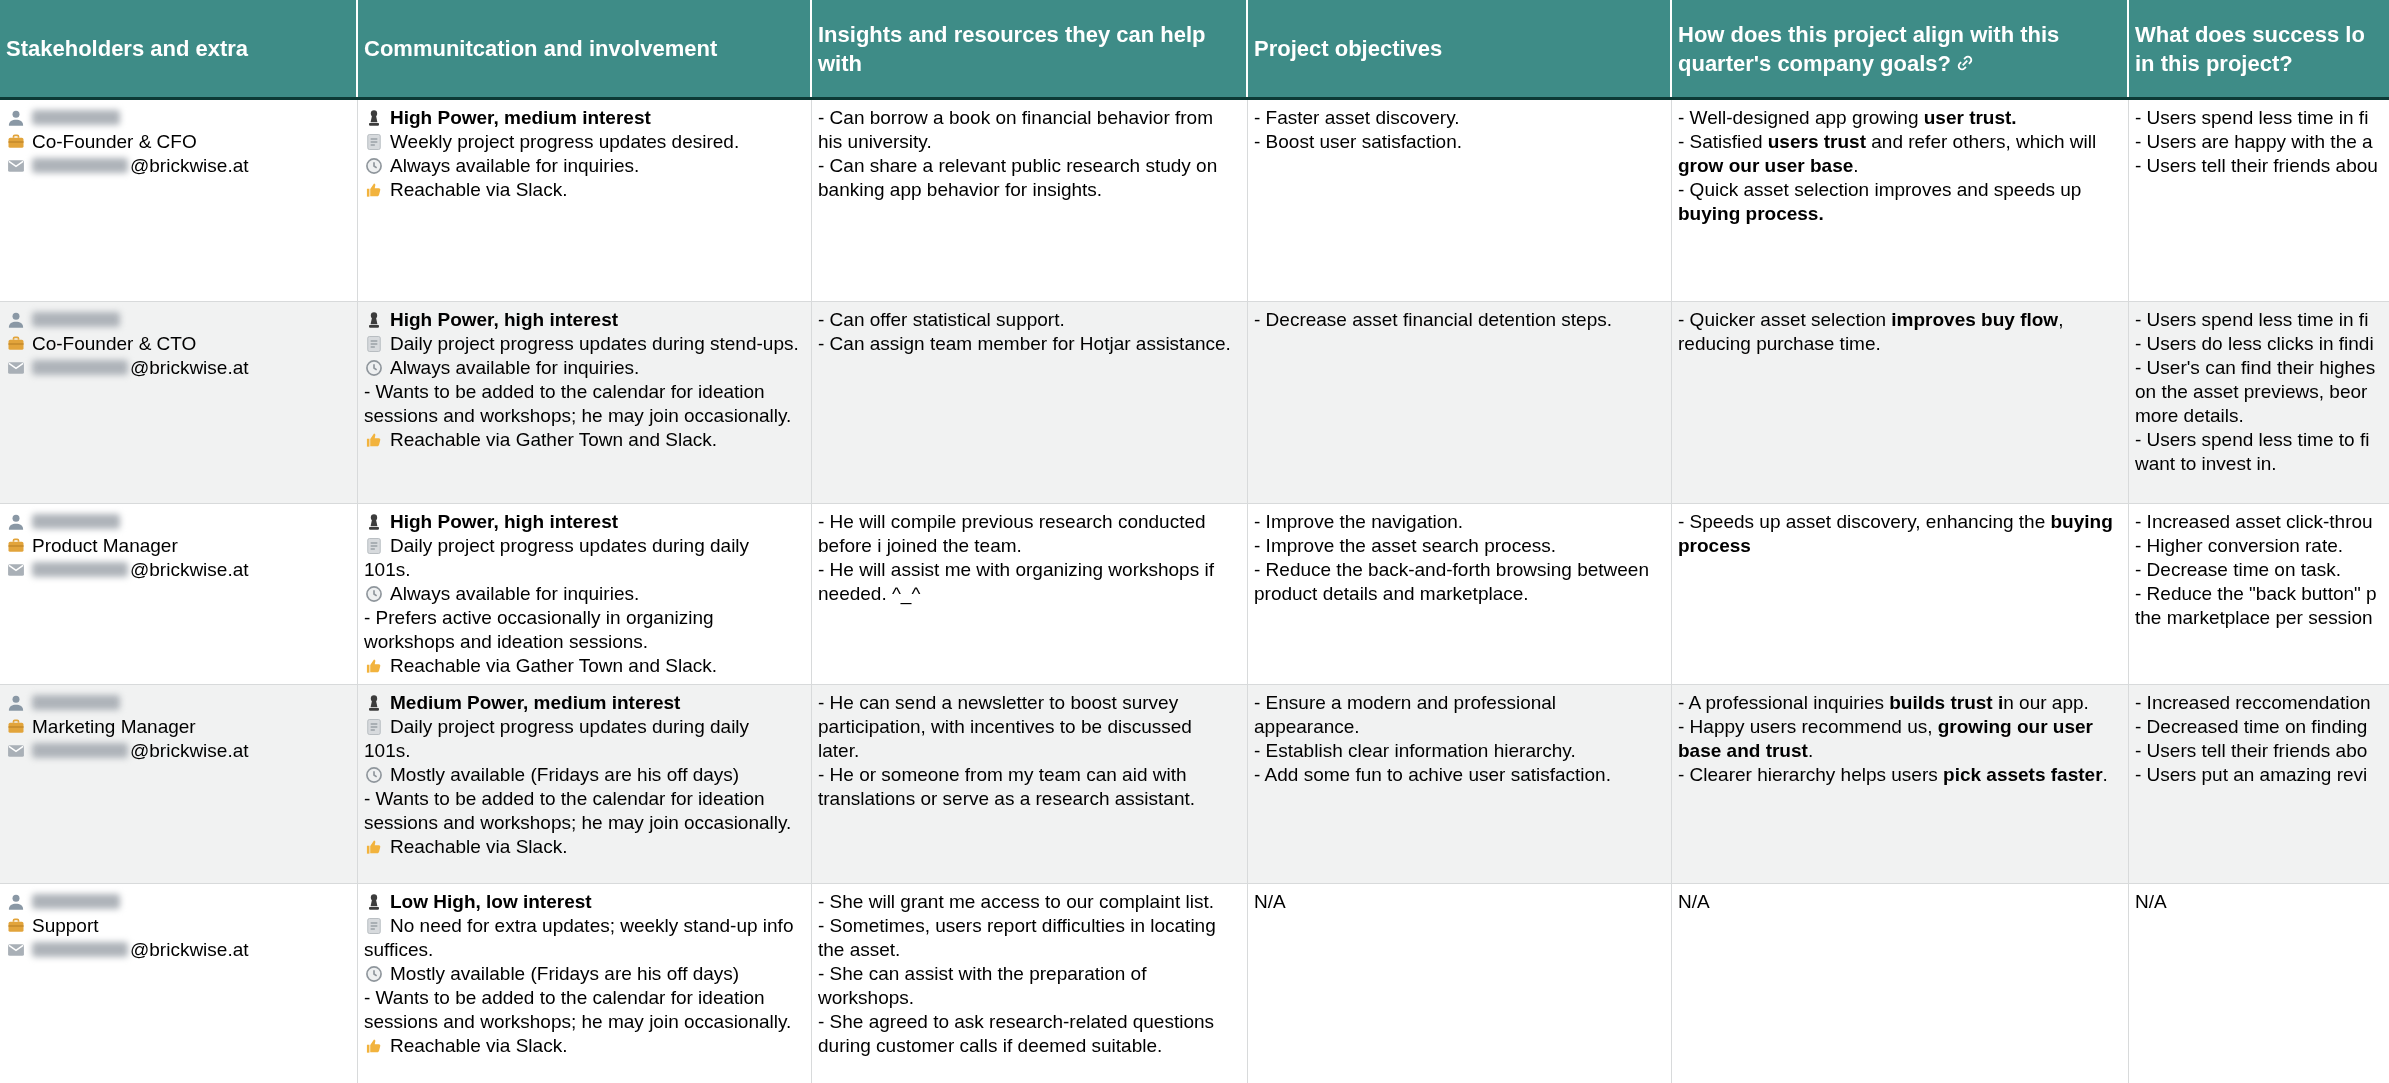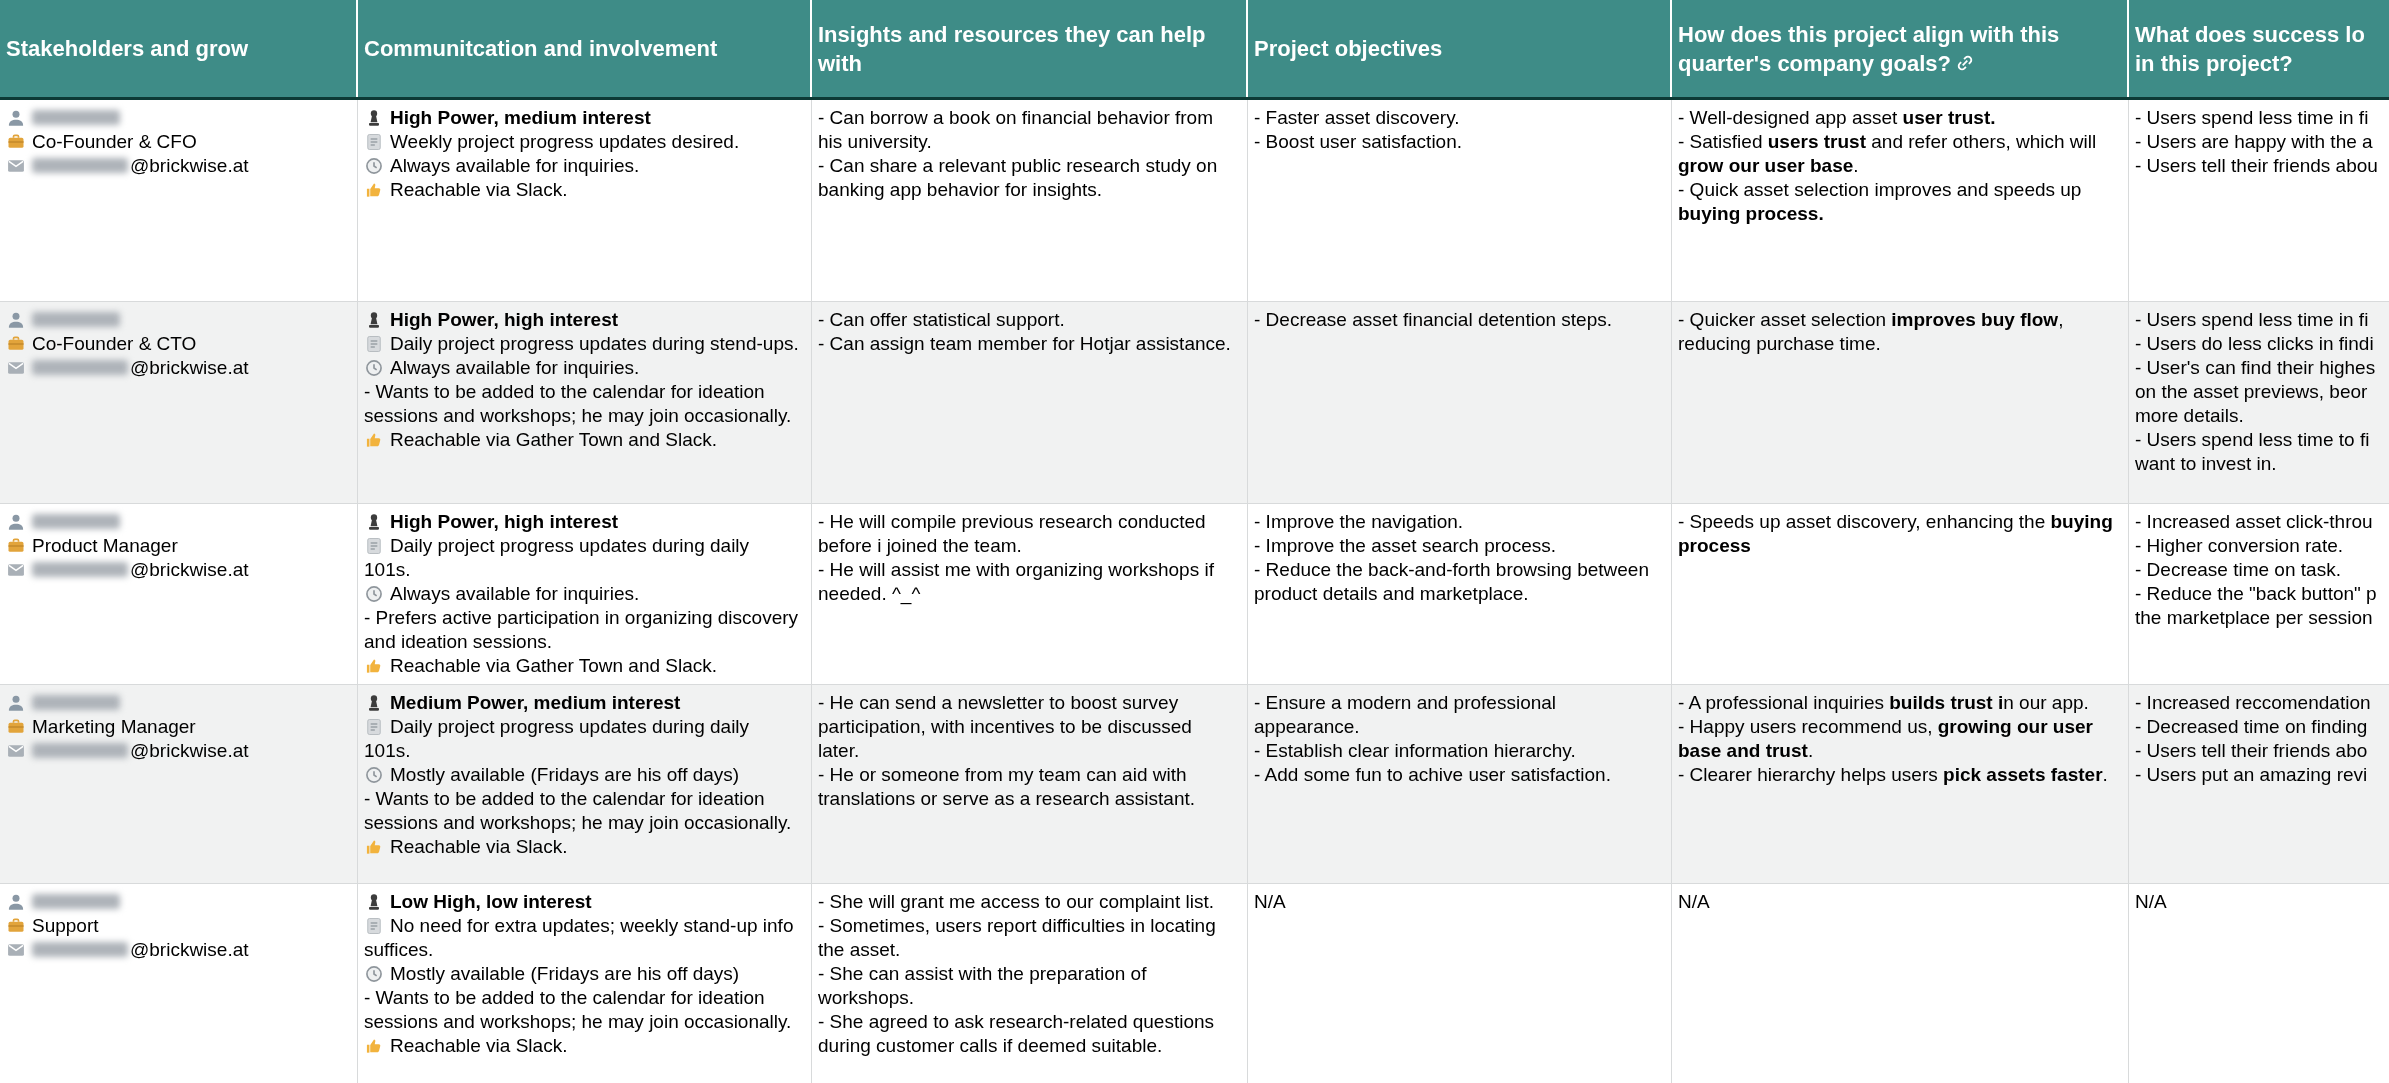--- a/index.html
+++ b/index.html
@@ -44,21 +44,21 @@
     filter:blur(3px);vertical-align:middle;margin:0 2px 2px 0;
   }
   .blur-name{width:88px}
   .blur-mail{width:96px}
 </style>
 </head>
 <body>
 
 <div class="table" id="table">
     <div class="hrow">
-      <div class="hcell"><span>Stakeholders and grow</span></div>
+      <div class="hcell"><span>Stakeholders and extra</span></div>
       <div class="hcell"><span>Communitcation and involvement</span></div>
       <div class="hcell"><span>Insights and resources they can help with</span></div>
       <div class="hcell"><span>Project objectives</span></div>
       <div class="hcell"><span>How does this project align with this </span><span class="hlink">quarter's company goals</span><span>?</span><span class="icon hicon"><svg viewBox="0 0 24 24">
             <path d="M9.5 14.5l5-5" stroke="#fff" stroke-width="2" fill="none"></path>
             <path d="M11 7.8l1.6-1.6a3.6 3.6 0 015.2 5.2L16.2 13" fill="none" stroke="#fff" stroke-width="2"></path>
             <path d="M13 16.2l-1.6 1.6a3.6 3.6 0 01-5.2-5.2L7.8 11" fill="none" stroke="#fff" stroke-width="2"></path>
           </svg></span></div>
       <div class="hcell"><span>What does success lo
 in this project?</span></div>
@@ -95,21 +95,21 @@
             </svg></span><span>Always available for inquiries.</span></div>
         <div class="cline"><span class="icon"><svg viewBox="0 0 24 24">
               <path d="M3.5 10.5h3V20h-3z" fill="#f2b33d"></path>
               <path d="M7.5 19.5V10.8L12 4.2c1.1.2 1.8 1 1.6 2.2L12.9 10h4.9c1.2 0 2 1 1.7 2.1l-1.4 5.6c-.2 1-1.1 1.8-2.2 1.8z" fill="#f2b33d"></path>
             </svg></span><span>Reachable via Slack.</span></div>
       </div>
       <div class="cell pre">- Can borrow a book on financial behavior from his university.
 - Can share a relevant public research study on banking app behavior for insights.</div>
       <div class="cell pre">- Faster asset discovery.
 - Boost user satisfaction.</div>
-      <div class="cell pre"><span>- Well-designed app asset </span><span class="bold">user trust.</span><span>
+      <div class="cell pre"><span>- Well-designed app growing </span><span class="bold">user trust.</span><span>
 - Satisfied </span><span class="bold">users trust</span><span> and refer others, which will </span><span class="bold">grow our user base</span><span>.
 - Quick asset selection improves and speeds up </span><span class="bold">buying process.</span></div>
       <div class="cell pre">- Users spend less time in fi
 - Users are happy with the a
 - Users tell their friends abou</div>
     </div>
     <div class="row r2 alt">
       <div class="cell">
         <div class="cline"><span class="icon"><svg viewBox="0 0 24 24">
               <circle cx="12" cy="7.5" r="4.2" fill="#8a98a5"></circle>
@@ -180,21 +180,21 @@
               <rect x="6" y="18" width="12" height="3.2" rx="1" fill="#3c3c3c"></rect>
             </svg></span><span class="bold">High Power, high interest</span></div>
         <div class="cline"><span class="icon"><svg viewBox="0 0 24 24">
               <rect x="4.5" y="3" width="15" height="18" rx="2" fill="#d7dadd" stroke="#aeb4b9"></rect>
               <path d="M8 8.5h8M8 12h8M8 15.5h5" stroke="#9aa1a7" stroke-width="1.8" fill="none"></path>
             </svg></span><span>Daily project progress updates during  daily 101s.</span></div>
         <div class="cline"><span class="icon"><svg viewBox="0 0 24 24">
               <circle cx="12" cy="12" r="8.5" fill="#eef0f1" stroke="#8f969c" stroke-width="2"></circle>
               <path d="M12 7.5V12l3.2 2.2" fill="none" stroke="#8f969c" stroke-width="2"></path>
             </svg></span><span>Always available for inquiries.</span></div>
-        <div class="cline"><span>- Prefers active participation in organizing discovery and ideation sessions.</span></div>
+        <div class="cline"><span>- Prefers active occasionally in organizing workshops and ideation sessions.</span></div>
         <div class="cline"><span class="icon"><svg viewBox="0 0 24 24">
               <path d="M3.5 10.5h3V20h-3z" fill="#f2b33d"></path>
               <path d="M7.5 19.5V10.8L12 4.2c1.1.2 1.8 1 1.6 2.2L12.9 10h4.9c1.2 0 2 1 1.7 2.1l-1.4 5.6c-.2 1-1.1 1.8-2.2 1.8z" fill="#f2b33d"></path>
             </svg></span><span>Reachable via Gather Town and Slack.</span></div>
       </div>
       <div class="cell pre">- He will compile previous research conducted before i joined the team.
 - He will assist me with organizing workshops if needed. ^_^</div>
       <div class="cell pre">- Improve the navigation.
 - Improve the asset search process.
 - Reduce the back-and-forth browsing between product details and marketplace.</div>

